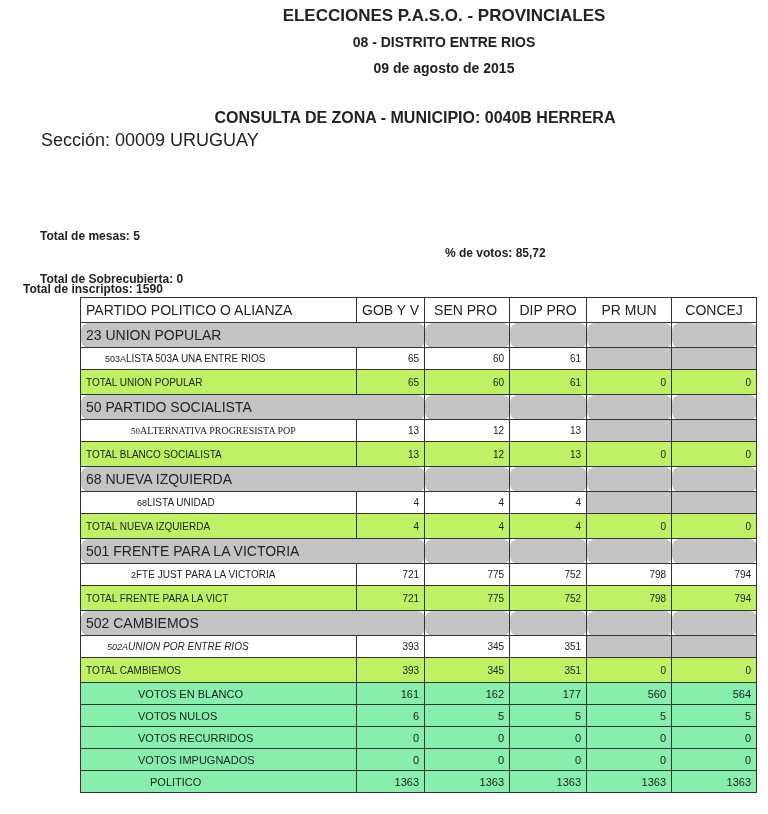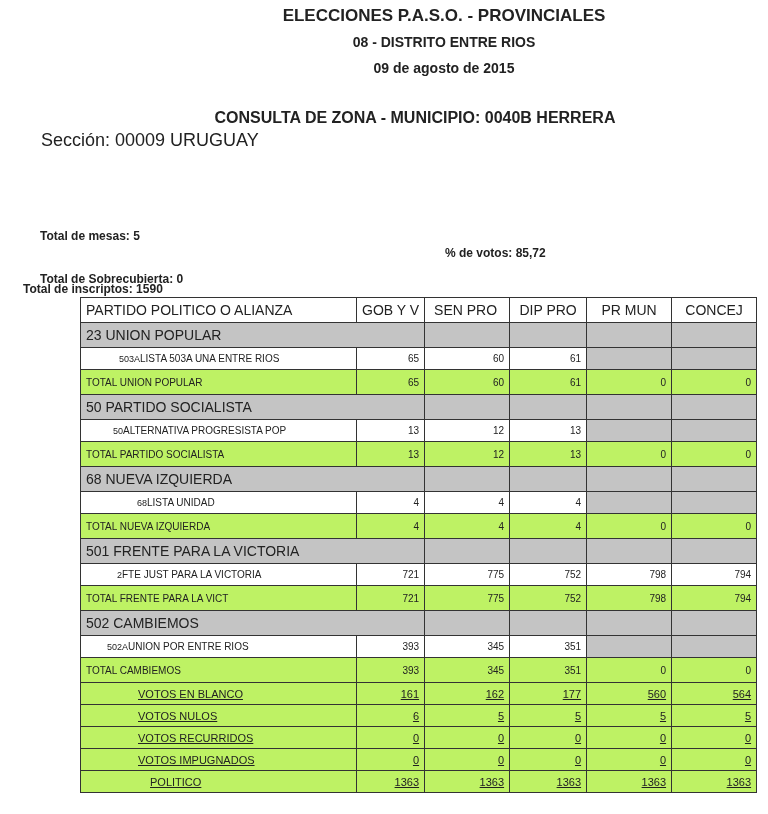--- a/index.html
+++ b/index.html
@@ -13,30 +13,30 @@
   .seccion { position: absolute; left: 41px; top: 130px; font-size: 18px; font-weight: normal; }
   .meta { position: absolute; font-size: 12px; font-weight: bold; }
   table { position: absolute; left: 52px; top: 297px; border-collapse: collapse;
           font-family: "Liberation Sans", sans-serif; margin-left: 28px; }
   td { border: 1.5px solid #333; padding: 0 5px; height: 23px; box-sizing: border-box; white-space: nowrap; overflow: hidden; }
   td.c0 { width: 276px; }
   td.c1 { width: 67px; } td.c2 { width: 85px; } td.c3 { width: 77px; }
   td.c4 { width: 85px; } td.c5 { width: 85px; }
   tr.head td { background: #fff; font-size: 14px; height: 25px; }
   tr.head td.num { text-align: center; }
-  tr.group td { background: #c4c4c4; font-size: 14px; height: 25px; }
+  tr.group td { background: #c4c4c4; font-size: 14px; height: 25px; border-radius: 8px; }
   tr.group td.c0 { border-right: none; }
   tr.list td { font-size: 10px; height: 22px; text-align: right; }
   tr.list td.c0 { text-align: left; background: #fff; }
   tr.list td.w { background: #fff; }
   tr.list td.g { background: #c4c4c4; }
   tr.list td.c0 .code { display: inline-block; font-size: 9px; }
   tr.total td { background: #bef264; font-size: 10px; height: 25px; text-align: right; }
   tr.total td.c0 { text-align: left; }
-  tr.votos td { background: #bef264; font-size: 11px; height: 22px; text-align: right; text-decoration: underline; }
+  tr.votos td { background: #86efac; font-size: 11px; height: 22px; text-align: right; }
   tr.votos td.c0 { text-align: left; padding-left: 57px; }
   tr.totales td.c0 { padding-left: 69px; }
 </style>
 </head>
 <body>
 
 <div class="hdr h1">ELECCIONES P.A.S.O. - PROVINCIALES</div>
 <div class="hdr h2">08  -  DISTRITO ENTRE RIOS</div>
 <div class="hdr h3">09 de agosto de 2015</div>
 <div class="hdr h4">CONSULTA DE ZONA - MUNICIPIO:   0040B  HERRERA</div>
@@ -58,21 +58,21 @@
       <td class="c5 num">CONCEJ</td>
     </tr>
   <tr class="group">
         <td class="c0" colspan="2" style="border-right: 1.5px solid rgb(51, 51, 51);">23 UNION POPULAR</td>
         <td class="c2"></td>
         <td class="c3"></td>
         <td class="c4"></td>
         <td class="c5"></td>
       </tr>
       <tr class="list">
-        <td class="c0" style="padding-left: 38px;"><span class="code">503A</span><span>LISTA 503A UNA ENTRE RIOS</span></td>
+        <td class="c0" style="padding-left: 24px;"><span class="code">503A</span><span>LISTA 503A UNA ENTRE RIOS</span></td>
         <td class="c1 w">65</td>
         <td class="c2 w">60</td>
         <td class="c3 w">61</td>
         <td class="c4 g"></td>
         <td class="c5 g"></td>
       </tr>
       <tr class="total">
         <td class="c0">TOTAL UNION POPULAR</td>
         <td class="c1">65</td>
         <td class="c2">60</td>
@@ -81,29 +81,29 @@
         <td class="c5">0</td>
       </tr>
       <tr class="group">
         <td class="c0" colspan="2" style="border-right: 1.5px solid rgb(51, 51, 51);">50 PARTIDO SOCIALISTA</td>
         <td class="c2"></td>
         <td class="c3"></td>
         <td class="c4"></td>
         <td class="c5"></td>
       </tr>
       <tr class="list">
-        <td class="c0" style="padding-left: 32px;"><span class="code">50</span><span>ALTERNATIVA PROGRESISTA POP</span></td>
+        <td class="c0" style="padding-left: 50px; font-family: Liberation Serif, serif;"><span class="code">50</span><span>ALTERNATIVA PROGRESISTA POP</span></td>
         <td class="c1 w">13</td>
         <td class="c2 w">12</td>
         <td class="c3 w">13</td>
         <td class="c4 g"></td>
         <td class="c5 g"></td>
       </tr>
       <tr class="total">
-        <td class="c0">TOTAL PARTIDO SOCIALISTA</td>
+        <td class="c0">TOTAL BLANCO SOCIALISTA</td>
         <td class="c1">13</td>
         <td class="c2">12</td>
         <td class="c3">13</td>
         <td class="c4">0</td>
         <td class="c5">0</td>
       </tr>
       <tr class="group">
         <td class="c0" colspan="2" style="border-right: 1.5px solid rgb(51, 51, 51);">68 NUEVA IZQUIERDA</td>
         <td class="c2"></td>
         <td class="c3"></td>
@@ -127,21 +127,21 @@
         <td class="c5">0</td>
       </tr>
       <tr class="group">
         <td class="c0" colspan="2" style="border-right: 1.5px solid rgb(51, 51, 51);">501 FRENTE PARA LA VICTORIA</td>
         <td class="c2"></td>
         <td class="c3"></td>
         <td class="c4"></td>
         <td class="c5"></td>
       </tr>
       <tr class="list">
-        <td class="c0" style="padding-left: 36px;"><span class="code">2</span><span>FTE JUST PARA LA VICTORIA</span></td>
+        <td class="c0" style="padding-left: 50px;"><span class="code">2</span><span>FTE JUST PARA LA VICTORIA</span></td>
         <td class="c1 w">721</td>
         <td class="c2 w">775</td>
         <td class="c3 w">752</td>
         <td class="c4 w">798</td>
         <td class="c5 w">794</td>
       </tr>
       <tr class="total">
         <td class="c0">TOTAL FRENTE PARA LA VICT</td>
         <td class="c1">721</td>
         <td class="c2">775</td>
@@ -150,21 +150,21 @@
         <td class="c5">794</td>
       </tr>
       <tr class="group">
         <td class="c0" colspan="2" style="border-right: 1.5px solid rgb(51, 51, 51);">502 CAMBIEMOS</td>
         <td class="c2"></td>
         <td class="c3"></td>
         <td class="c4"></td>
         <td class="c5"></td>
       </tr>
       <tr class="list">
-        <td class="c0" style="padding-left: 26px;"><span class="code">502A</span><span>UNION POR ENTRE RIOS</span></td>
+        <td class="c0" style="padding-left: 26px; font-style: italic;"><span class="code">502A</span><span>UNION POR ENTRE RIOS</span></td>
         <td class="c1 w">393</td>
         <td class="c2 w">345</td>
         <td class="c3 w">351</td>
         <td class="c4 g"></td>
         <td class="c5 g"></td>
       </tr>
       <tr class="total">
         <td class="c0">TOTAL CAMBIEMOS</td>
         <td class="c1">393</td>
         <td class="c2">345</td>

